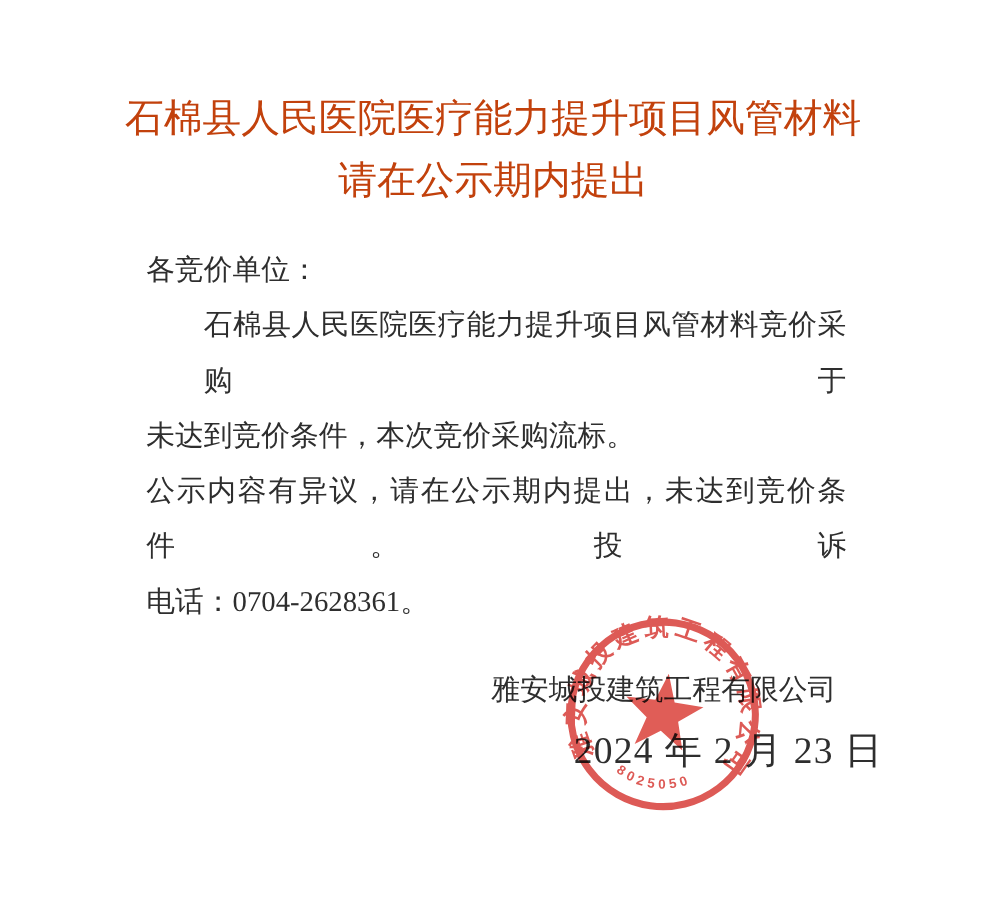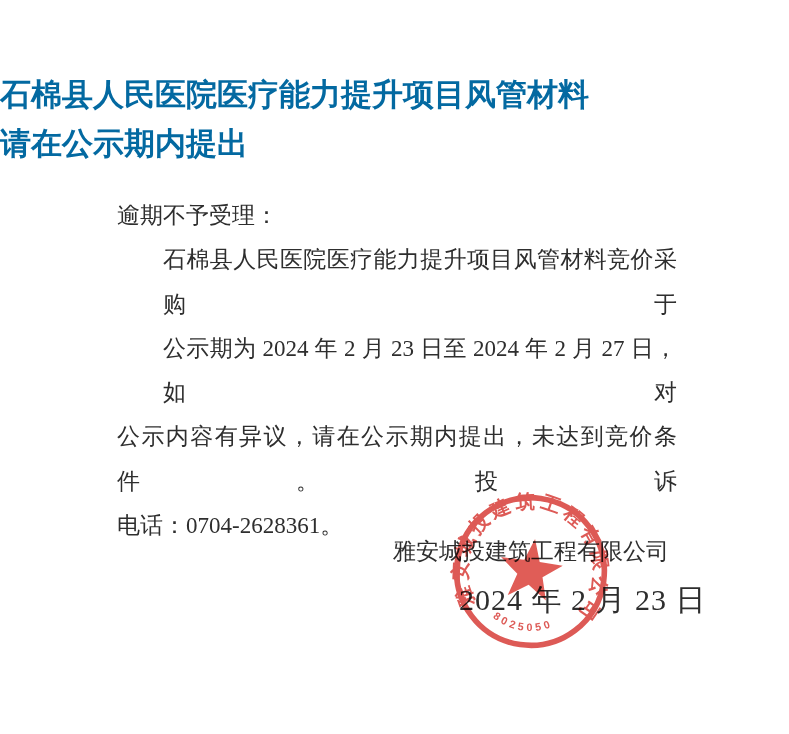--- a/index.html
+++ b/index.html
@@ -11,26 +11,26 @@
     background: #ffffff;
     overflow: hidden;
     font-family: "Liberation Serif", serif;
     color: #2e2e2e;
   }
   .doc-title {
     position: absolute;
     top: 70px;
     left: 0;
     width: 100%;
-    text-align: left;
+    text-align: center;
     font-family: "Liberation Sans", sans-serif;
-    font-weight: 700;
+    font-weight: 400;
     font-size: 31px;
     line-height: 49px;
-    color: #0369a1;
+    color: #c2410c;
   }
   .doc-body {
     position: absolute;
     top: 194px;
     left: 117px;
     width: 560px;
     font-size: 23px;
     line-height: 44.3px;
     color: #2e2e2e;
   }
@@ -86,23 +86,23 @@
 <body>
 
 <div class="page">
 
   <div class="doc-title">
     <div>石棉县人民医院医疗能力提升项目风管材料</div>
     <div>请在公示期内提出</div>
   </div>
 
   <div class="doc-body">
-    <div class="body-line">逾期不予受理：</div>
+    <div class="body-line">各竞价单位：</div>
     <div class="body-line indent fill">石棉县人民医院医疗能力提升项目风管材料竞价采购于</div>
-    <div class="body-line indent fill">公示期为 2024 年 2 月 23 日至 2024 年 2 月 27 日，如对</div>
+    <div class="body-line">未达到竞价条件，本次竞价采购流标。</div>
     <div class="body-line fill">公示内容有异议，请在公示期内提出，未达到竞价条件。投诉</div>
     <div class="body-line">电话：0704-2628361。</div>
   </div>
 
   <div class="signature-company">雅安城投建筑工程有限公司</div>
   <div class="signature-date">2024 年 2 月 23 日</div>
 
   <svg class="stamp" viewBox="0 0 200 200" xmlns="http://www.w3.org/2000/svg" aria-hidden="true">
     <defs>
       <path id="seal-arc-top" d="M 49.2,135.6 A 62,62 0 1 1 150.8,135.6" fill="none"></path>

